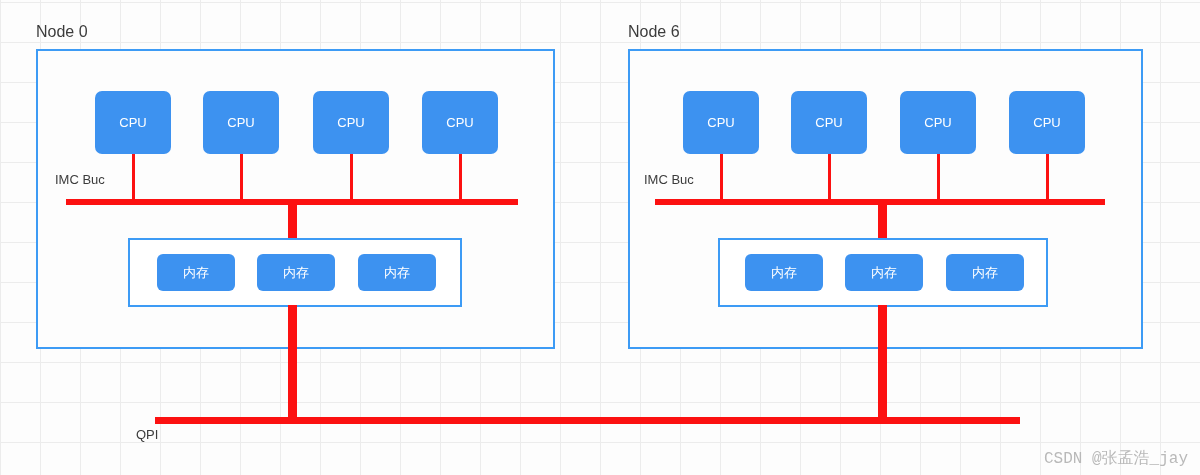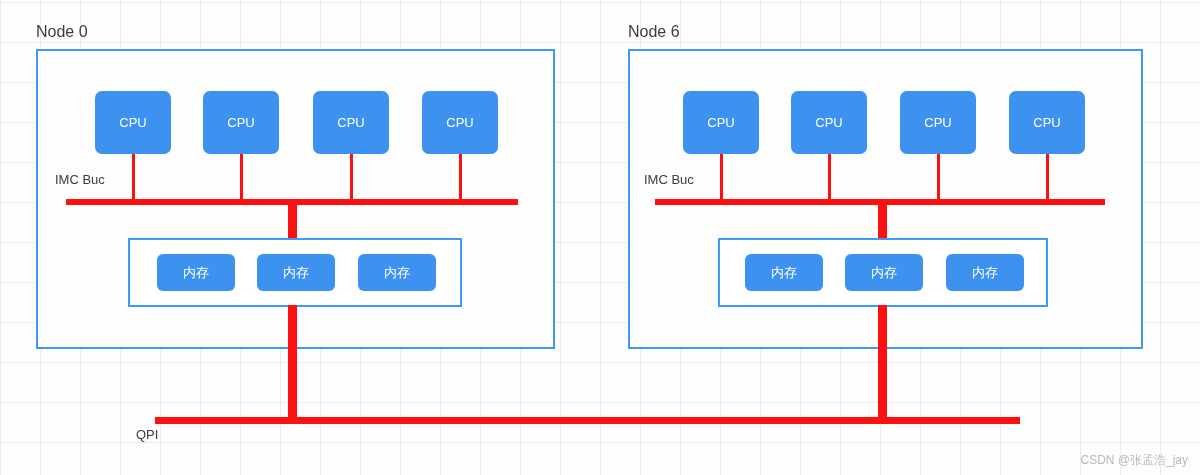--- a/index.html
+++ b/index.html
@@ -87,23 +87,24 @@
     font-size: 13px;
     color: #3c3c3c;
     white-space: nowrap;
   }
 
   
   .watermark {
     position: absolute;
     right: 12px;
     bottom: 6px;
-    font-size: 12px;
+    font-size: 16px;
     color: #b9b9b9;
     white-space: nowrap;
+    font-family: Liberation Mono, monospace;
   }
 </style>
 </head>
 <body>
 
 <div id="canvas">
 
   <div class="node-label" style="left:36px; top:23px;">Node 0</div>
 
   <div class="node-frame" style="left:36px; top:49px; width:519px; height:300px;"></div>

